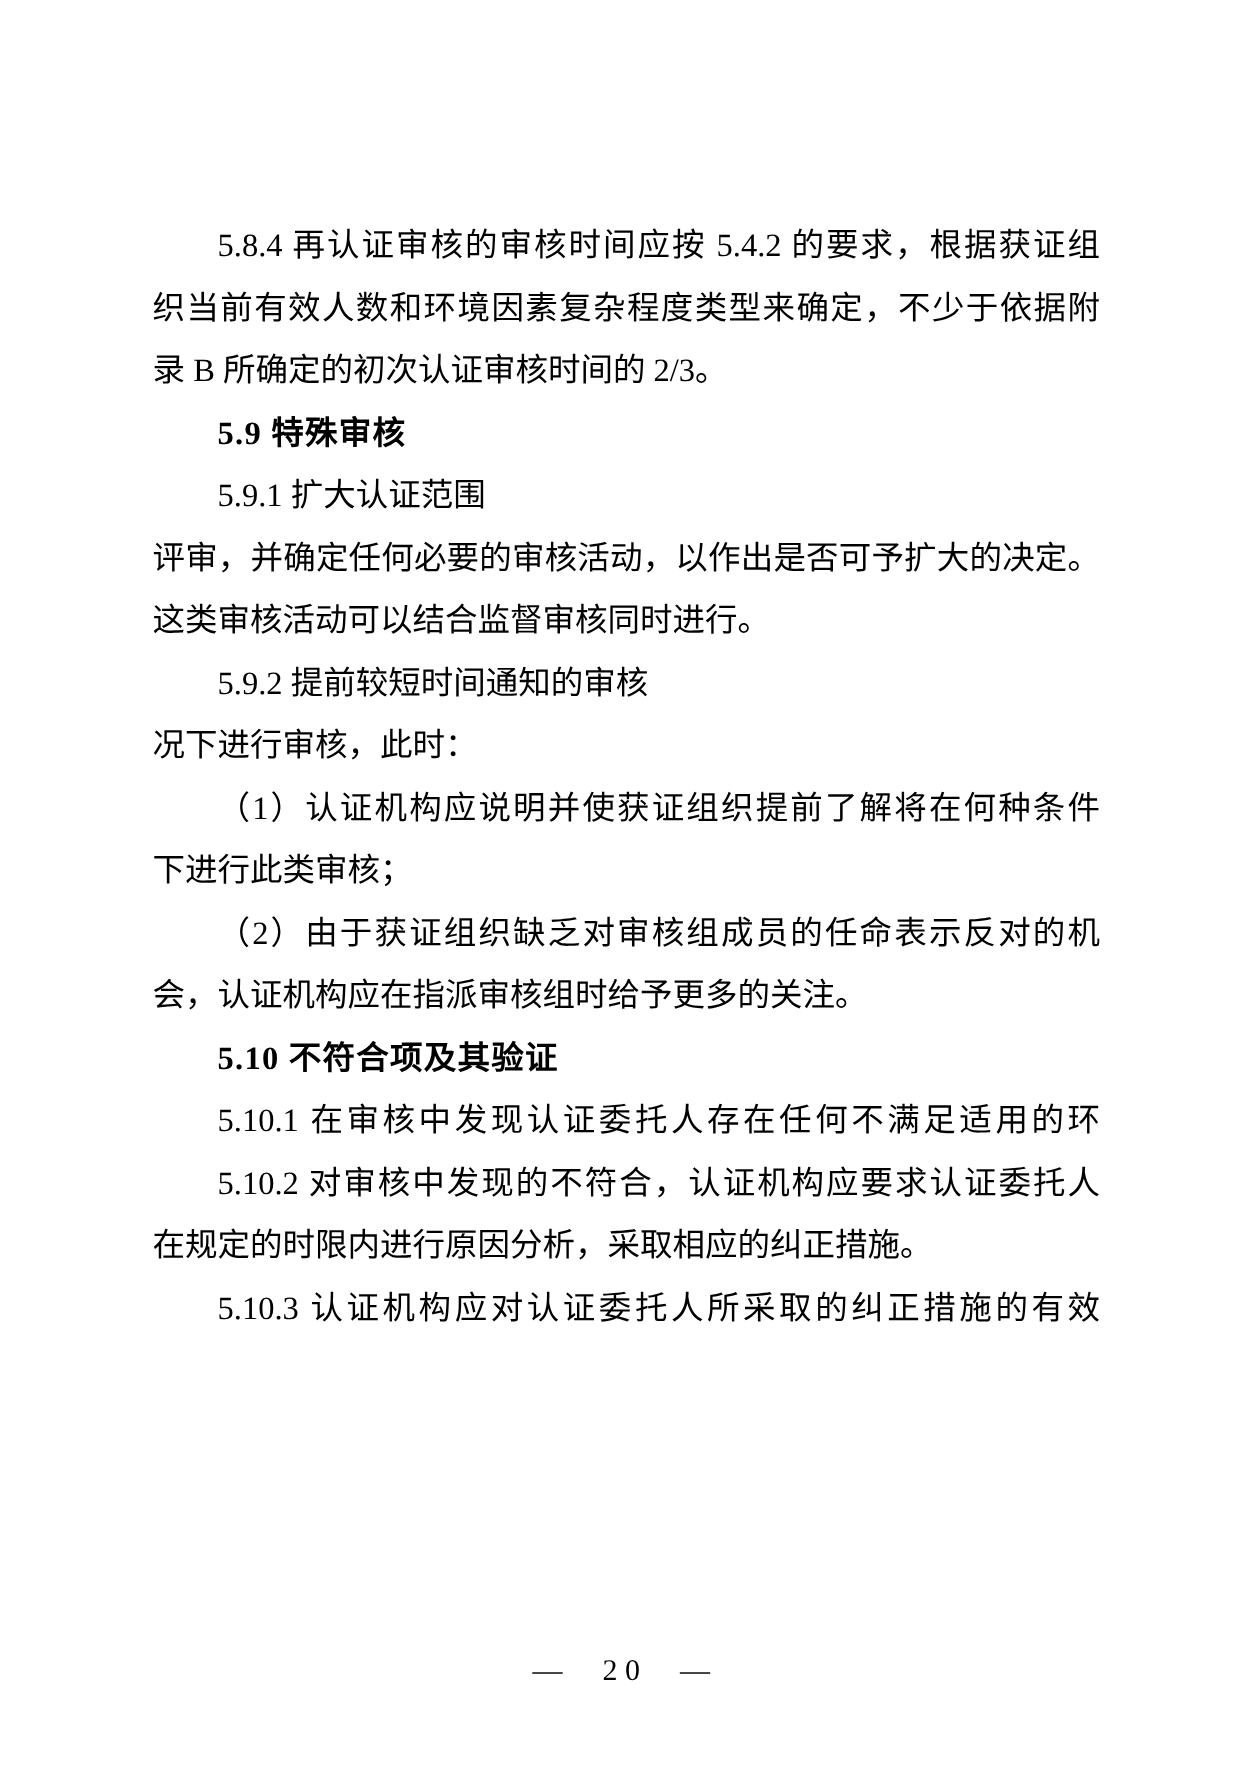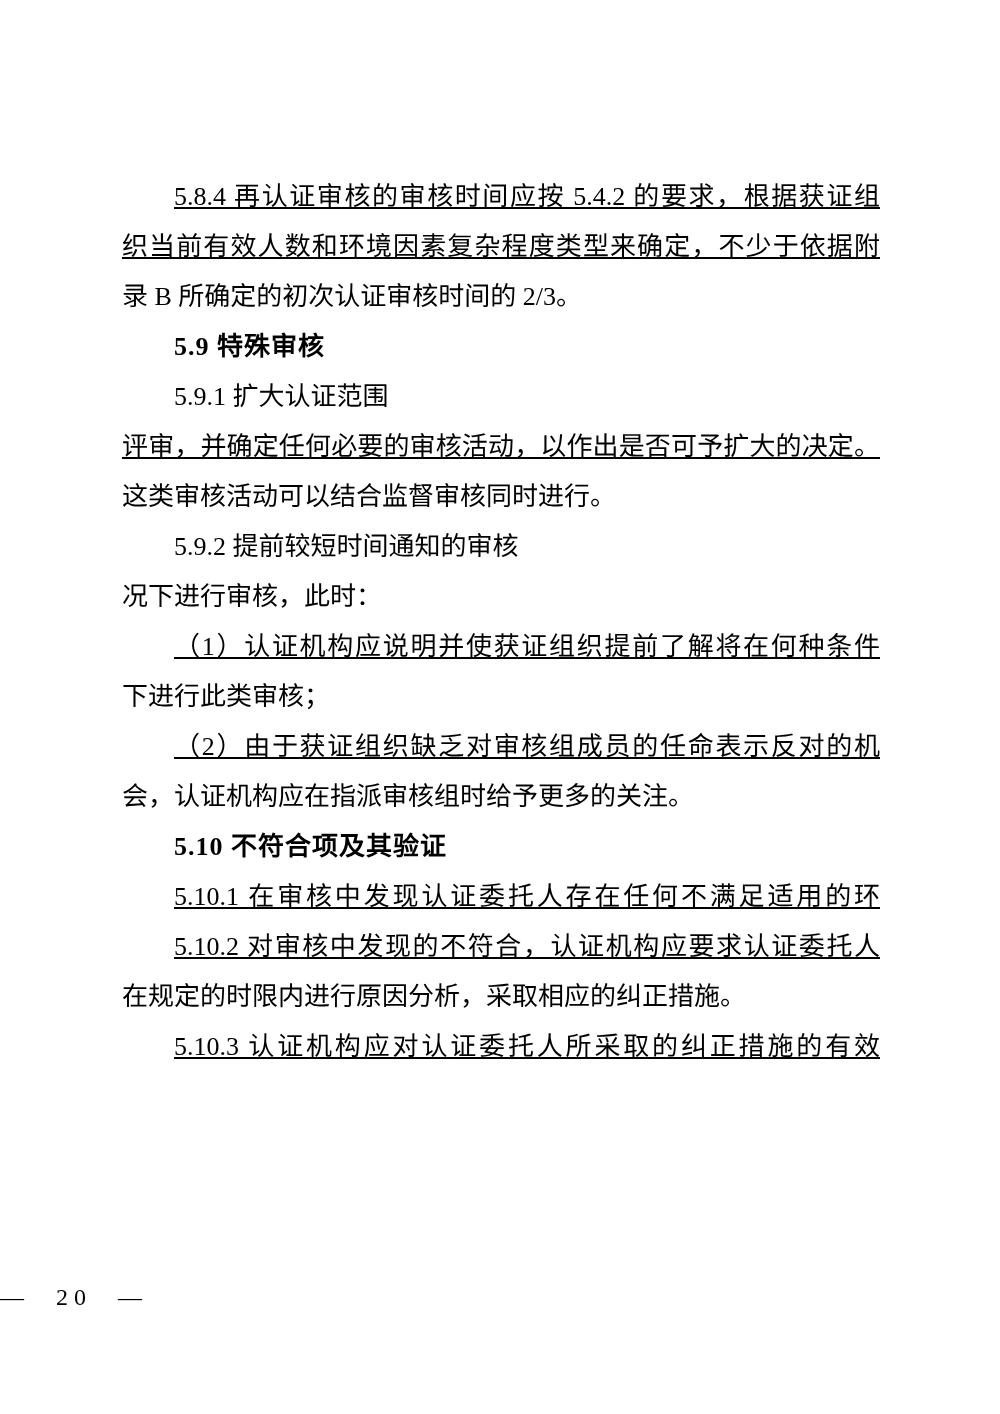--- a/index.html
+++ b/index.html
@@ -30,34 +30,34 @@
     font-size: 26px;
     line-height: 50px;
     height: 50px;
     text-align: left;
     white-space: normal;
     overflow: hidden;
   }
   .line.fill {
     text-align: justify;
     text-align-last: justify;
-    text-decoration: underline;
   }
   .line.indent {
     text-indent: 2em;
   }
   .line.bold {
     font-weight: bold;
     letter-spacing: 1px;
   }
   .footer {
     position: absolute;
     left: 0;
-    top: 1272px;
+    top: 1312px;
     width: 1000px;
+    text-align: center;
     font-size: 24px;
     line-height: 50px;
     letter-spacing: 6px;
     word-spacing: 14px;
   }
 </style>
 </head>
 <body>
 
 <div class="page">

